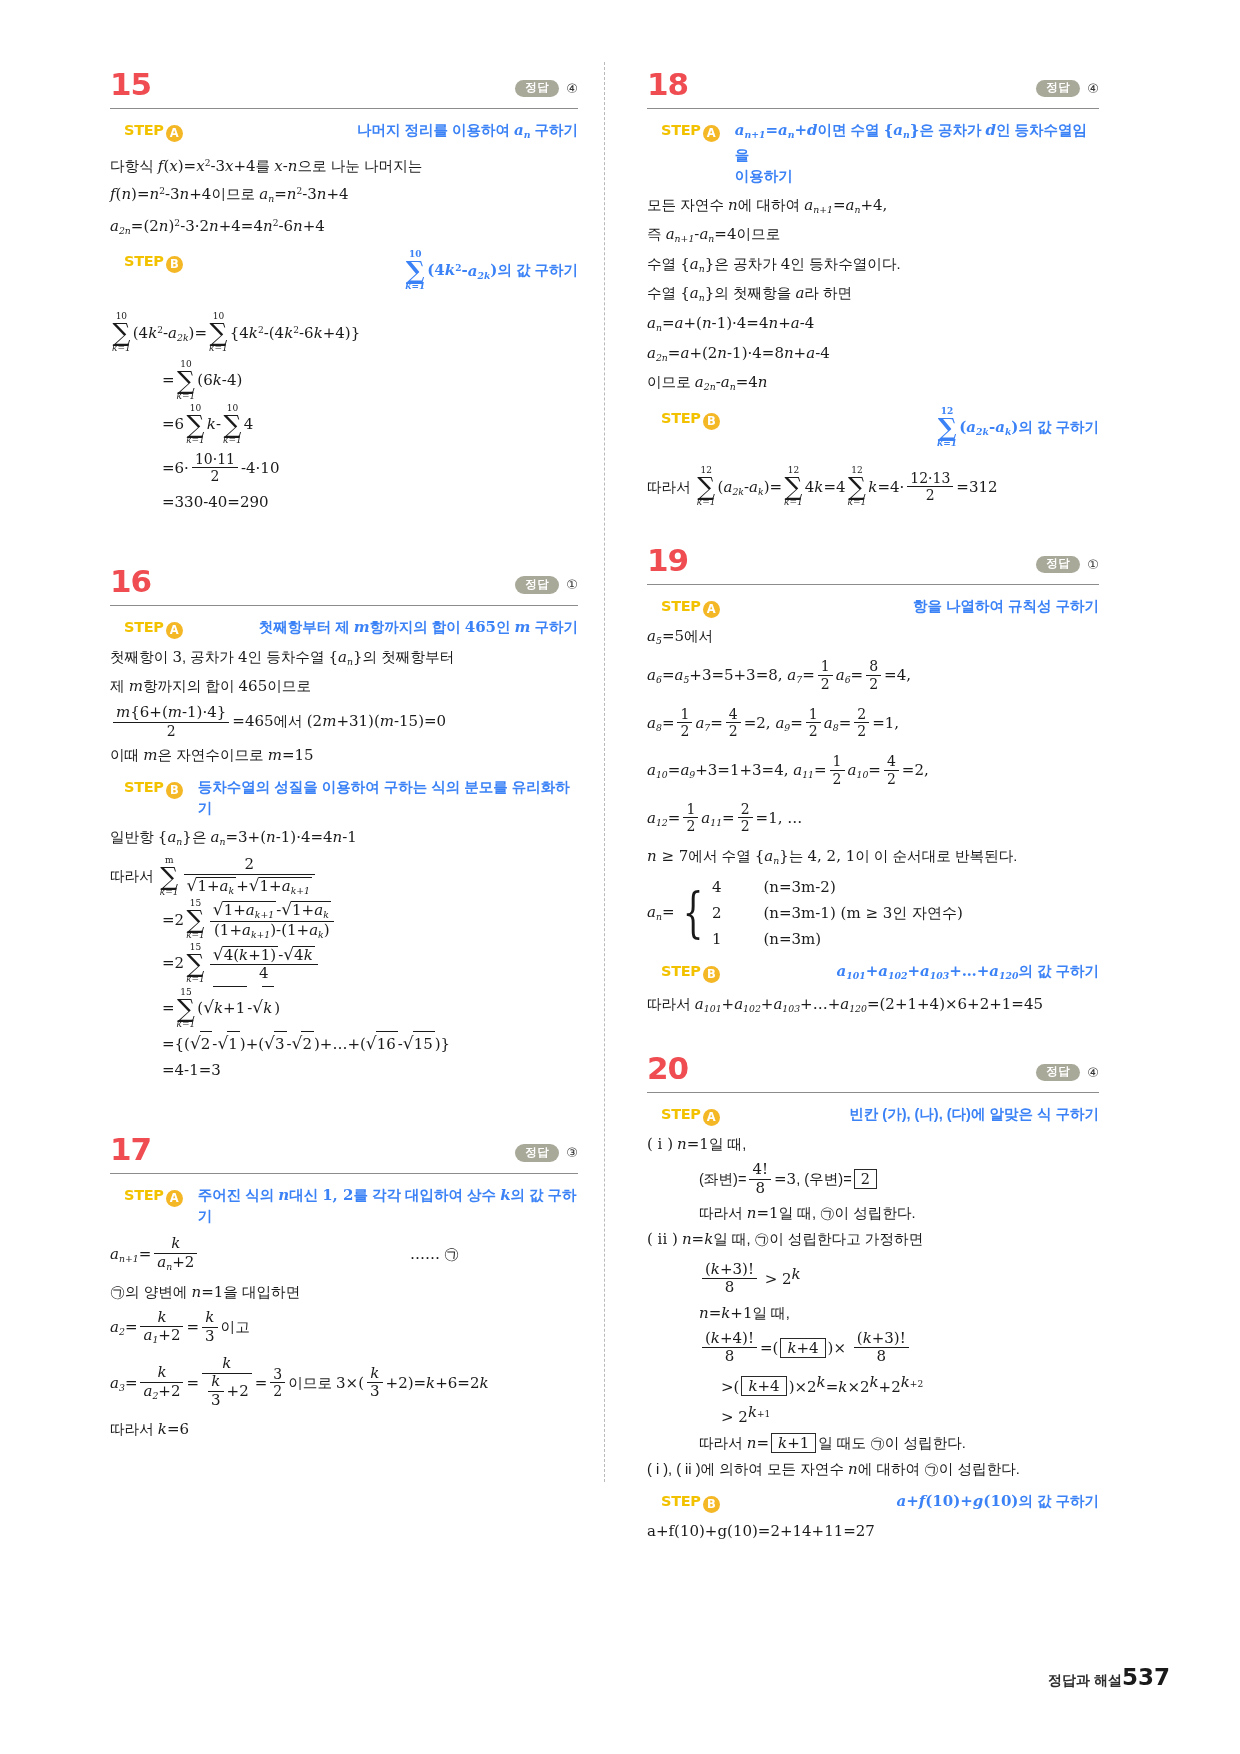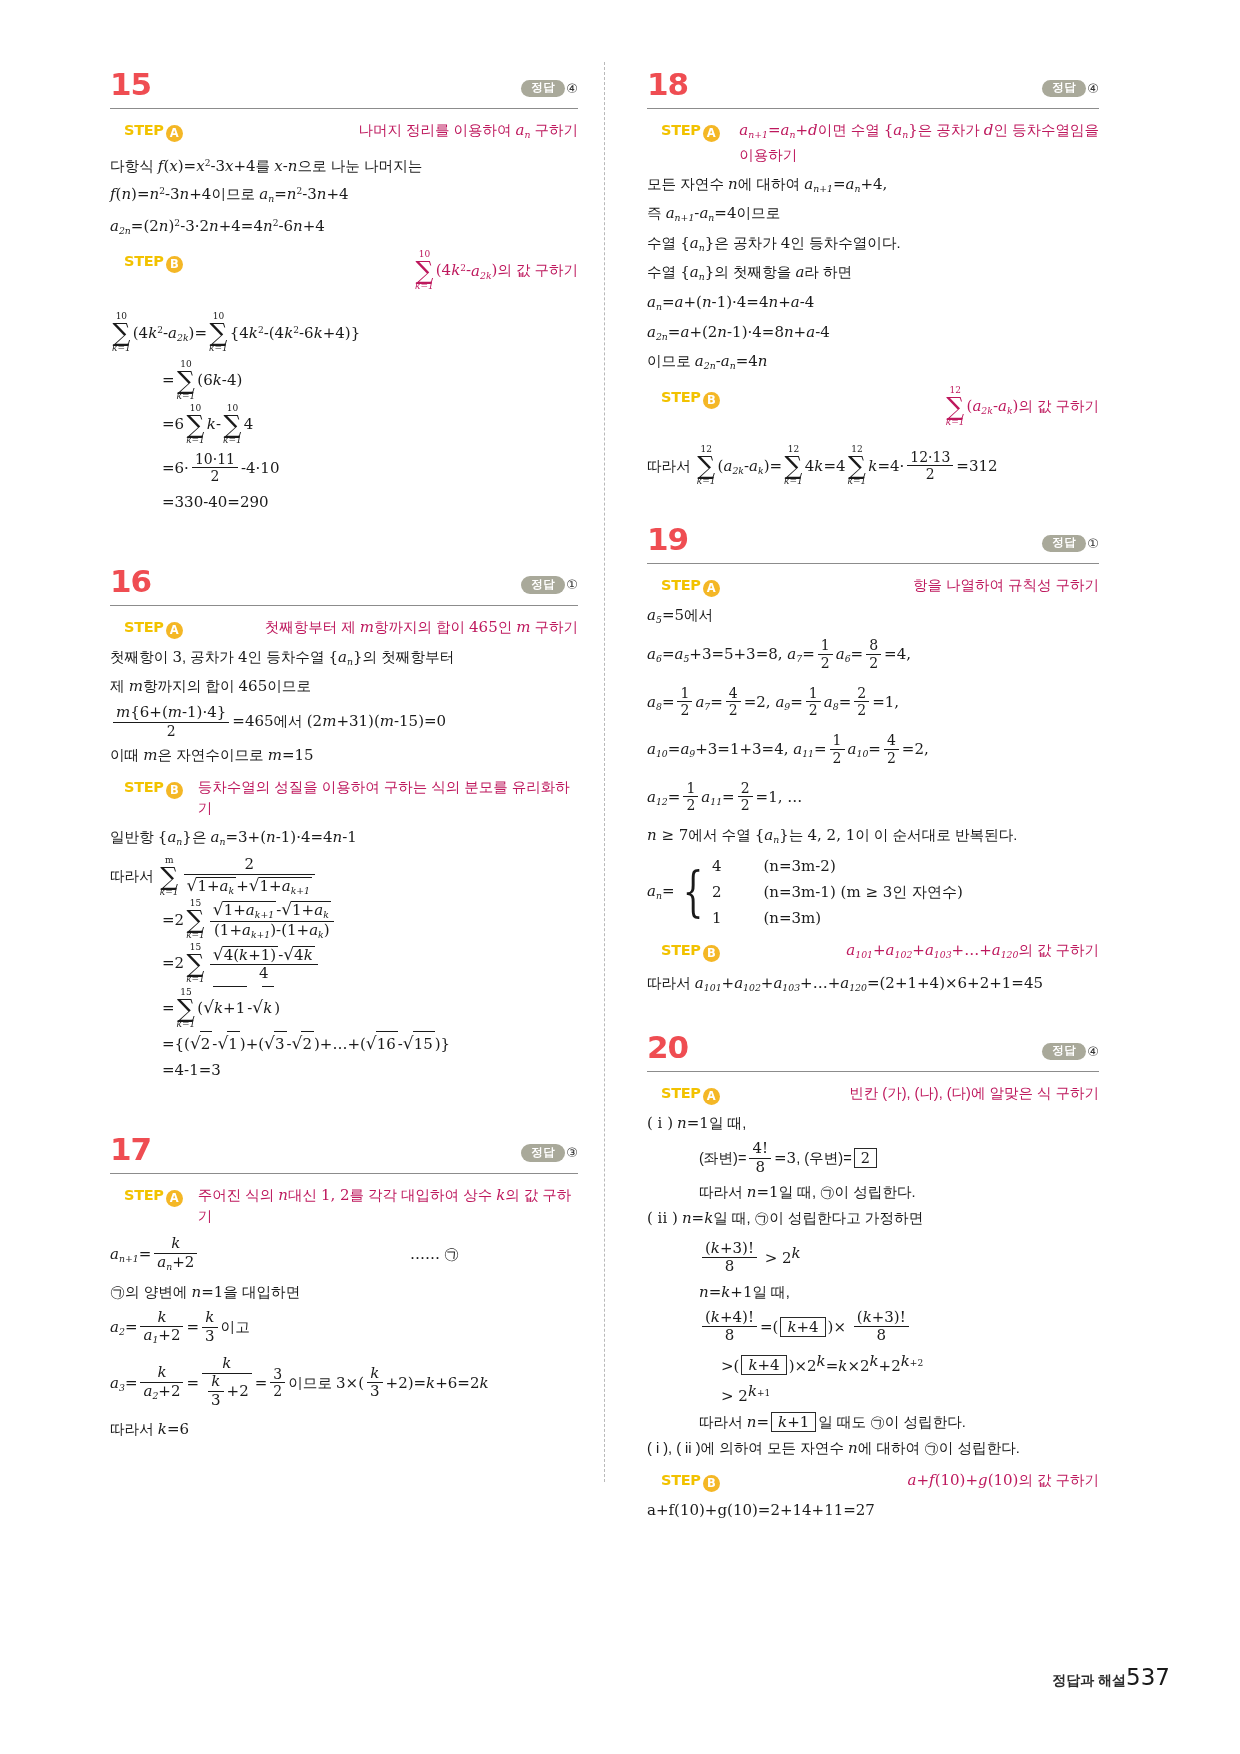--- a/index.html
+++ b/index.html
@@ -45,21 +45,21 @@
     font-family:"DejaVu Sans",sans-serif;
     font-weight:bold;
     font-size:31px;
     color:#ef4d52;
     letter-spacing:-1px;
     line-height:44px;
   }
   .answer-badge{
     position:absolute;
     right:0;bottom:11px;
-    display:flex;align-items:center;gap:1px;justify-content:flex-end;
+    display:flex;align-items:center;gap:7px;justify-content:flex-end;
   }
   .answer-pill{
     background:#a9a99a;
     color:#ffffff;
     font-size:11.5px;
     font-weight:bold;
     border-radius:9px;
     padding:2.5px 10px 3.5px 10px;
     line-height:1;
     letter-spacing:0.5px;
@@ -100,24 +100,24 @@
     color:#ffffff;
     font-size:11.5px;
     font-weight:bold;
     text-align:center;
     line-height:17px;
     margin-left:2px;
     vertical-align:-2px;
     font-family:"DejaVu Sans",sans-serif;
   }
   .step-title{
-    font-weight:normal;
+    font-weight:bold;
     font-size:14.5px;
     line-height:21px;
-    color:#be185d;
+    color:#3b82f6;
     padding-left:8px;
   }
 
   
   .ln{
     font-size:14.6px;
     line-height:25px;
     margin:1px 0;
     white-space:nowrap;
   }
@@ -204,21 +204,21 @@
 
   
   .footer{
     position:absolute;
     right:70px;bottom:64px;
     display:flex;align-items:baseline;margin-top:24px;
   }
   .footer-label{font-size:14px;font-weight:bold;color:#2b2b2b;}
   .footer-page{
     font-family:"DejaVu Sans",sans-serif;
-    font-size:23px;font-weight:normal;color:#1a1a1a;
+    font-size:23px;font-weight:bold;color:#1a1a1a;
   }
   .spacer-sm{height:10px;}
   .spacer-md{height:22px;}
   .spacer-lg{height:40px;}
 </style>
 </head>
 <body>
 
 <div class="page">
   <div class="columns">

